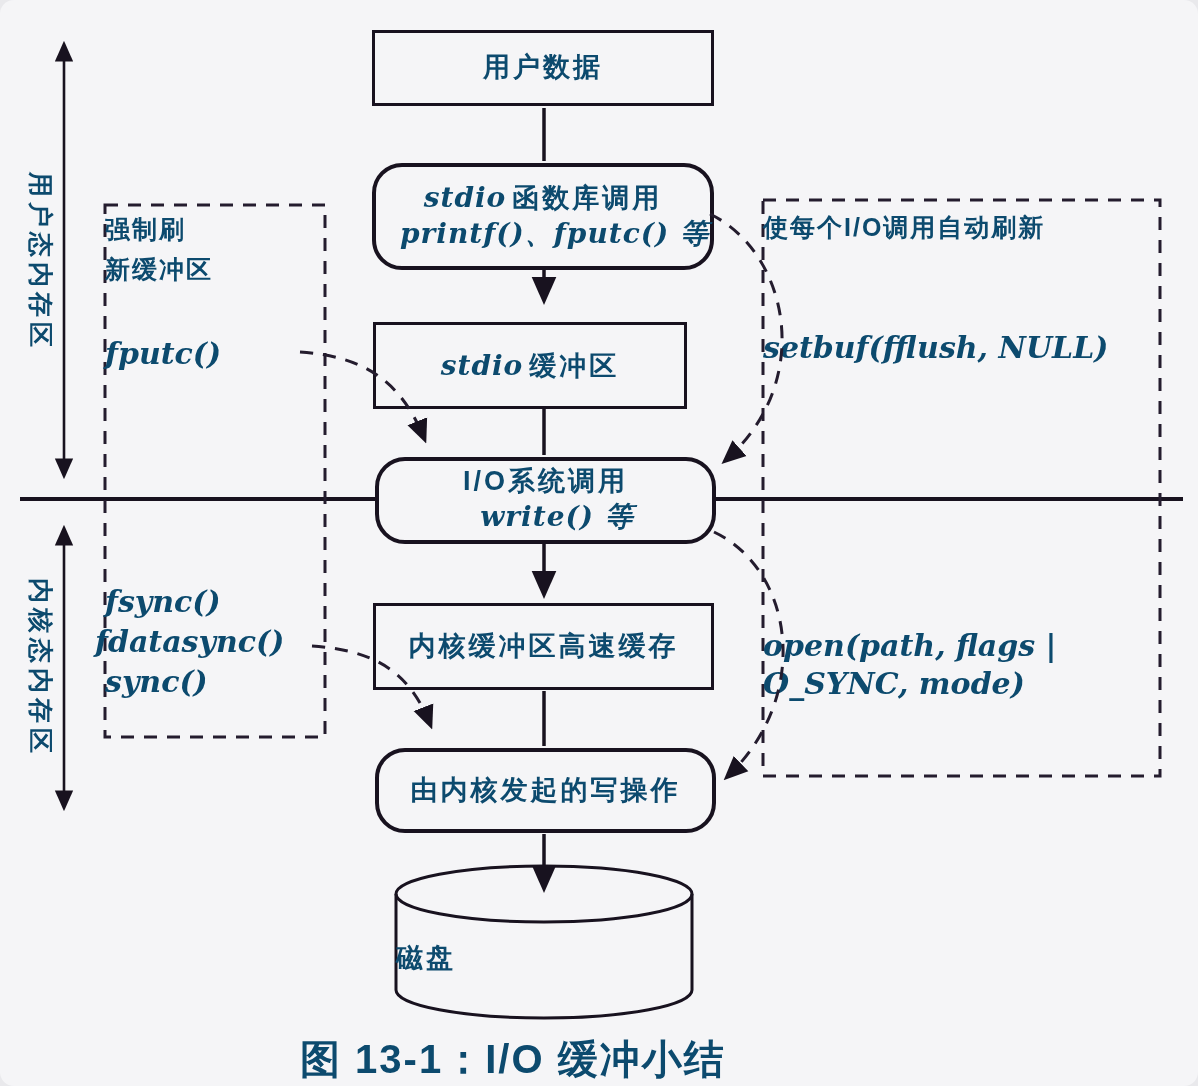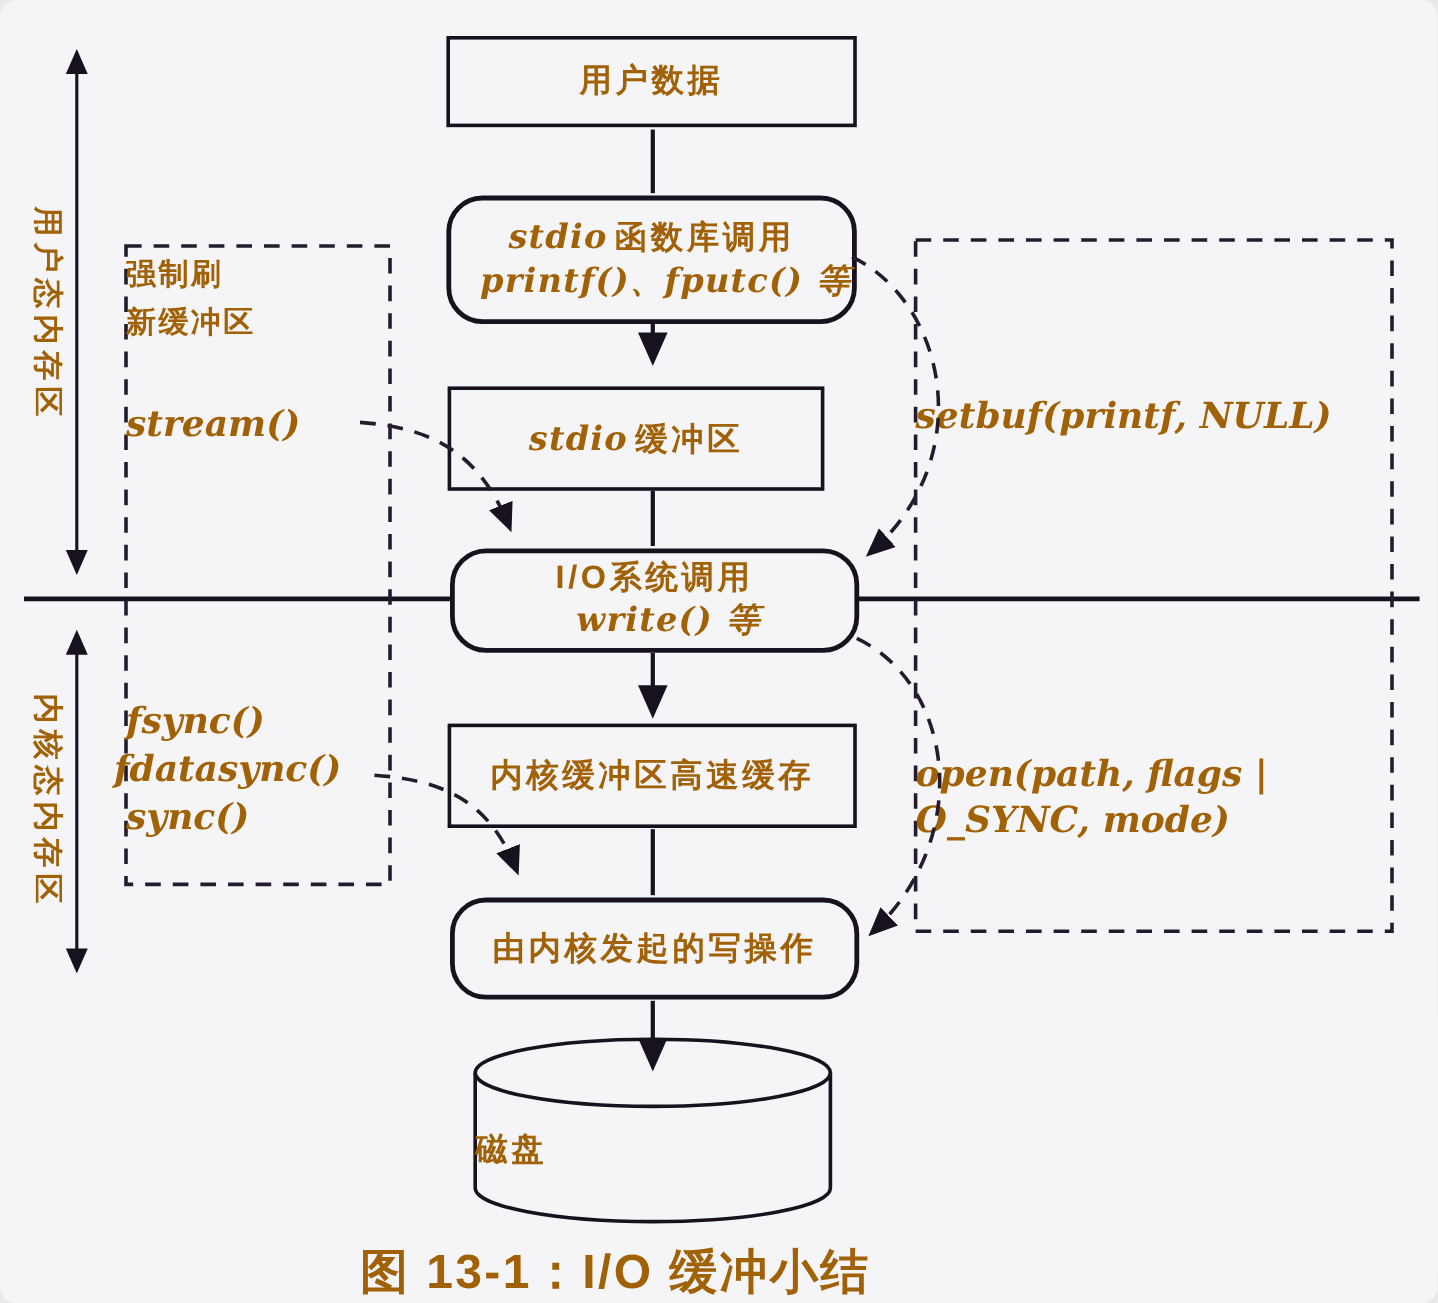--- a/index.html
+++ b/index.html
@@ -1,19 +1,19 @@
 <!DOCTYPE html>
 <html><head>
 <meta charset="utf-8">
 <style>
   html,body{margin:0;padding:0;background:#e9e9ec;}
   .stage{
     position:relative;width:1198px;height:1086px;margin:0 auto;
     background:#f5f5f7;overflow:hidden;
-    font-family:"Liberation Sans",sans-serif;color:#a16207;
+    font-family:"Liberation Sans",sans-serif;color:#0c4a6e;
     border-radius:14px;
   }
   .layer{position:absolute;left:0;top:0;width:1198px;height:1086px;}
   svg.layer{pointer-events:none;}
   .node{
     position:absolute;display:flex;flex-direction:column;
     align-items:center;justify-content:center;
     background:#f5f5f7;border:3px solid #18121f;box-sizing:border-box;
     z-index:2;
   }
@@ -95,26 +95,27 @@
   </div>
 
   <div class="node round" style="left:375px;top:748px;width:341px;height:85px">
     <div class="cjk">由内核发起的写操作</div>
   </div>
 
   <div class="txt cjk" style="left:396px;top:942px;width:296px">磁盘</div>
 
   <div class="txt panel-title" style="left:105px;top:210px;width:220px">强制刷</div>
   <div class="txt panel-title" style="left:105px;top:250px;width:220px">新缓冲区</div>
-  <div class="txt fn-big" style="left:105px;top:334px;width:230px">stream()</div>
+  <div class="txt fn-big" style="left:105px;top:334px;width:230px">fputc()</div>
   <div class="txt fn-big" style="left:105px;top:582px;width:225px">fsync()</div>
   <div class="txt fn-big" style="left:95px;top:622px;width:225px">fdatasync()</div>
   <div class="txt fn-big" style="left:105px;top:662px;width:225px">sync()</div>
 
-  <div class="txt fn-big" style="left:763px;top:328px;width:397px">setbuf(printf, NULL)</div>
+  <div class="txt panel-title" style="left:763px;top:208px;width:397px">使每个I/O调用自动刷新</div>
+  <div class="txt fn-big" style="left:763px;top:328px;width:397px">setbuf(fflush, NULL)</div>
   <div class="txt fn-big" style="left:763px;top:626px;width:397px">open(path, flags |</div>
   <div class="txt fn-big" style="left:763px;top:664px;width:397px">O_SYNC, mode)</div>
 
   <div class="side-label" style="left:40px;top:262px">用户态内存区</div>
   <div class="side-label" style="left:40px;top:668px">内核态内存区</div>
 
   <div class="txt caption" style="left:300px;top:1032px;width:610px">图 13-1：I/O 缓冲小结</div>
 
   <svg class="layer" style="z-index:4" width="1198" height="1086" viewBox="0 0 1198 1086">
     <defs>

